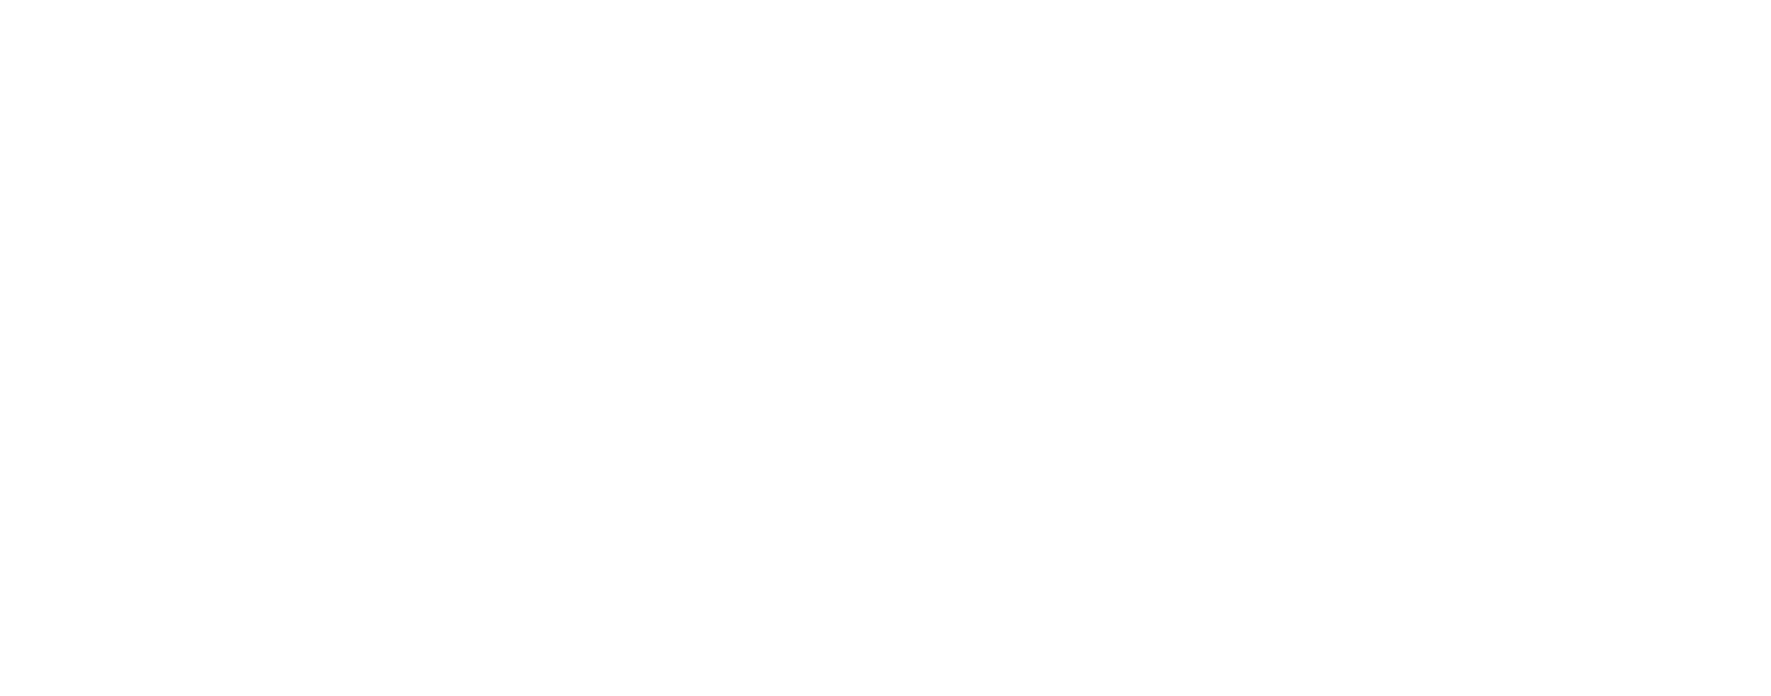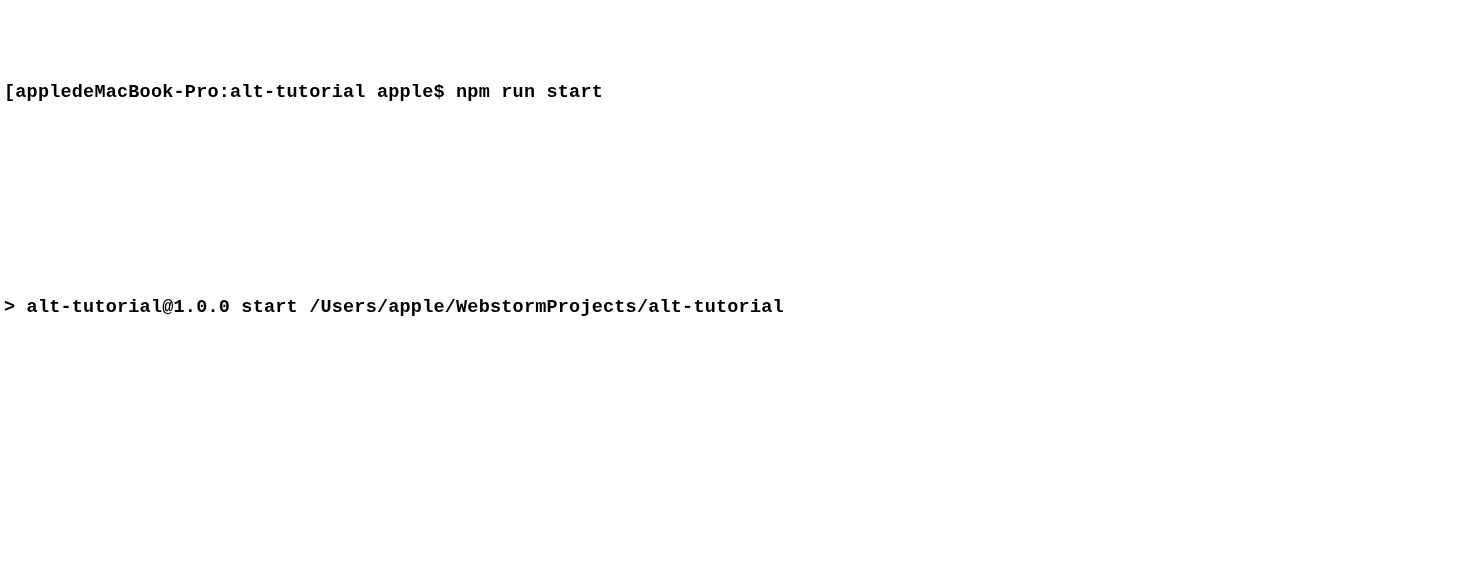--- a/index.html
+++ b/index.html
@@ -21,25 +21,23 @@
     overflow: hidden;
   }
   .line { white-space: pre; }
   .blank { height: 1.45em; }
 </style>
 </head>
 <body>
 
 <div class="terminal">
 
-  <div class="line"><span>[appledeMacBook-Pro:alt-tutorial apple$ npm run start</span></div>
 
   <div class="blank"></div>
 
-  <div class="line">&gt; alt-tutorial@1.0.0 start /Users/apple/WebstormProjects/alt-tutorial</div>
 
   <div class="blank"></div>
 
   
 
   
 
   
   
 

